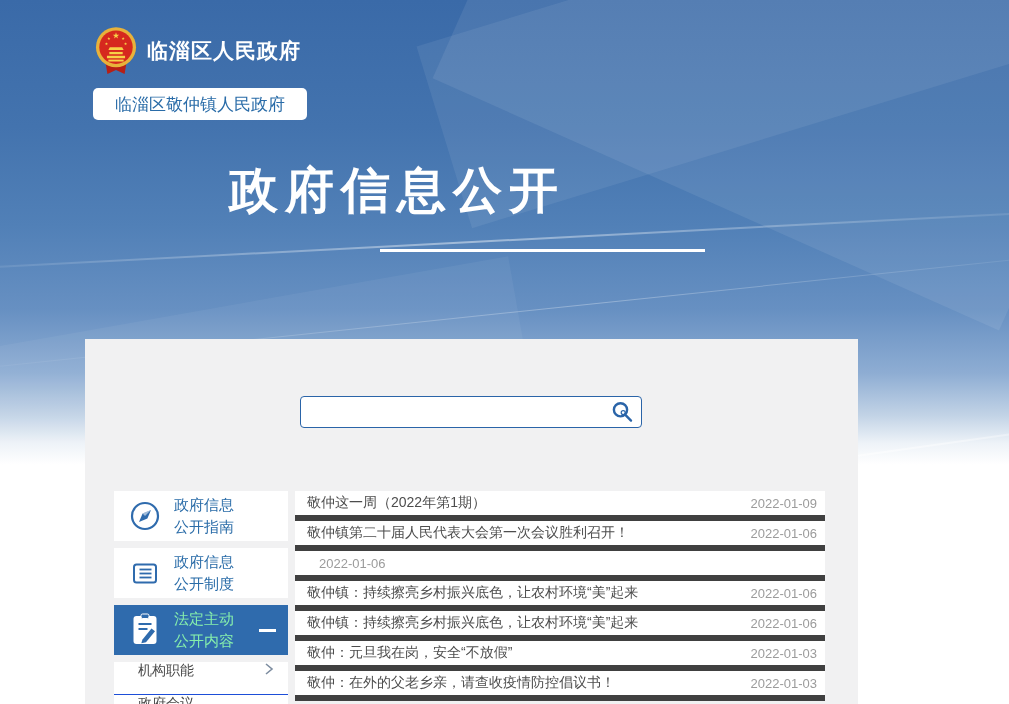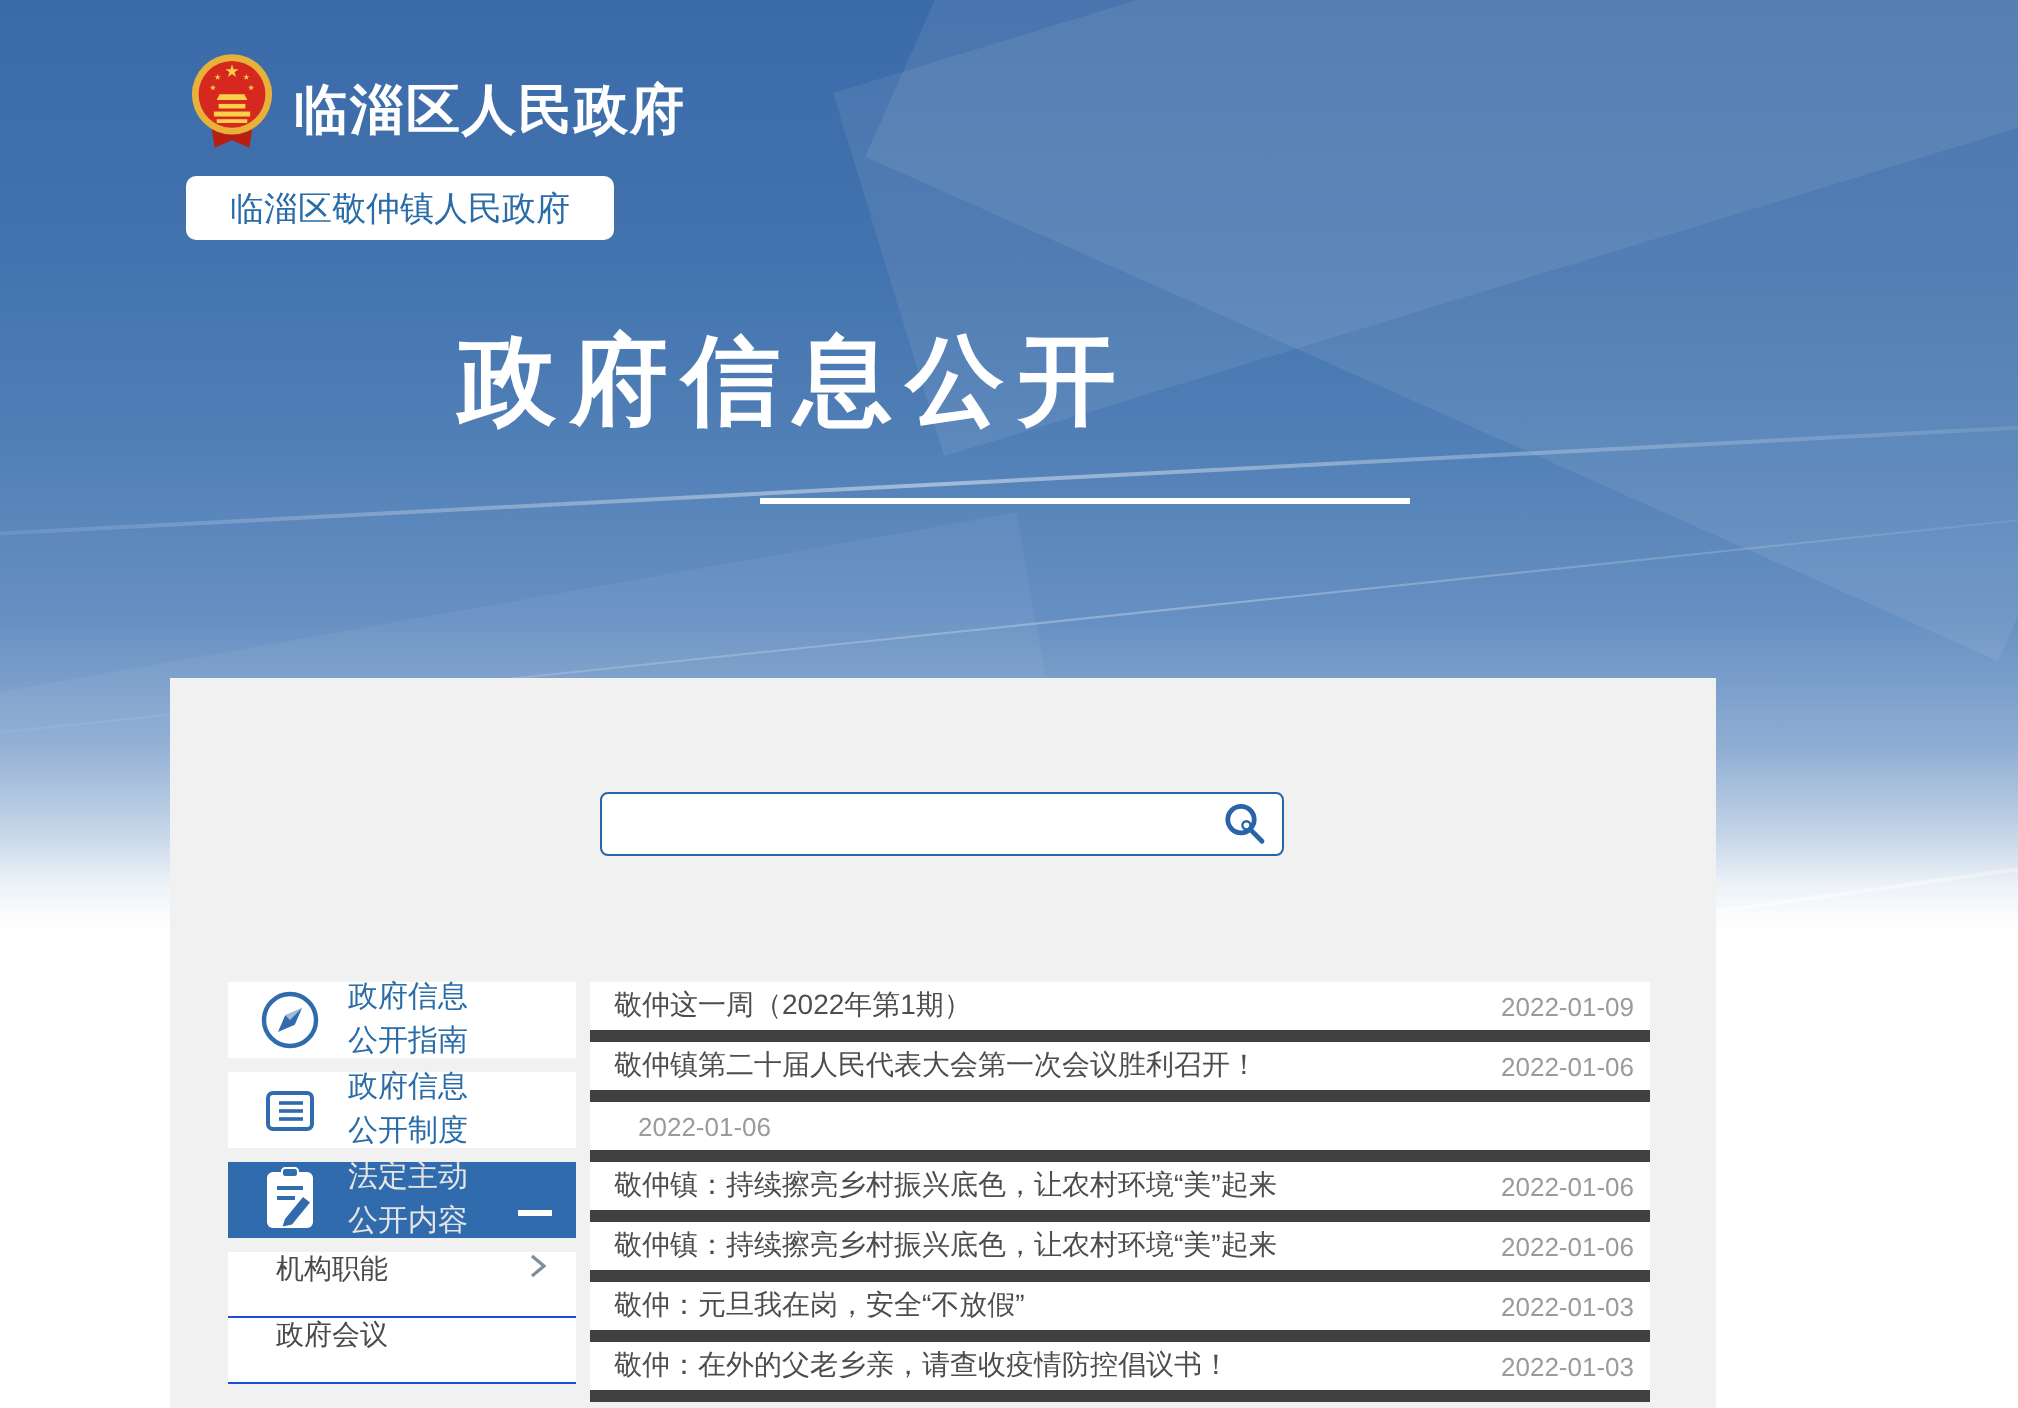--- a/index.html
+++ b/index.html
@@ -24,21 +24,21 @@
   .decor-line2 { left:-120px; top:310px; width:1300px; height:1px;
     background:linear-gradient(90deg, rgba(255,255,255,0) 0%, rgba(255,255,255,0.3) 55%, rgba(255,255,255,0) 100%);
     transform:rotate(-6deg); }
   .decor-line3 { left:200px; top:470px; width:1100px; height:2px;
     background:linear-gradient(90deg, rgba(255,255,255,0) 0%, rgba(255,255,255,0.5) 60%, rgba(255,255,255,0) 100%);
     transform:rotate(-8deg); }
 
   
   .emblem { position:absolute; left:95px; top:26px; width:42px; height:50px; }
   .site-title { position:absolute; left:147px; top:37px; color:#fff;
-    font-size:27px; font-weight:bold; letter-spacing:1px; }
+    font-size:21px; font-weight:bold; letter-spacing:1px; }
   .town-pill { position:absolute; left:93px; top:88px; width:214px; height:32px;
     background:#fff; border:none; border-radius:5px; color:#2a6ca8; font-size:17px;
     display:flex; align-items:center; justify-content:center; cursor:pointer;
     font-family:"Liberation Sans", sans-serif; }
 
   
   .banner-title { position:absolute; left:229px; top:158px; color:#fff;
     font-size:49px; font-weight:bold; letter-spacing:7px; }
   .banner-underline { position:absolute; left:380px; top:249px; width:325px;
     height:3px; background:#fff; }
@@ -52,25 +52,25 @@
     background:#fff; border:1px solid #2a64a8; border-radius:4px;
     display:flex; align-items:center; }
   .search-input { flex:1; height:100%; border:none; outline:none;
     padding:0 8px; font-size:14px; background:transparent;
     font-family:"Liberation Sans", sans-serif; }
   .search-btn { width:38px; height:100%; border:none; background:transparent;
     display:flex; align-items:center; justify-content:center; cursor:pointer; }
 
   
   .sidebar { position:absolute; left:29px; top:152px; width:174px; }
-  .side-item { height:38px; margin-bottom:7px; background:#fff; color:#2a6ca8;
+  .side-item { height:50px; margin-bottom:7px; background:#fff; color:#2a6ca8;
     display:flex; align-items:center; padding:0 10px 0 14px; cursor:pointer; }
   .side-item .icon { width:34px; display:flex; justify-content:center; }
   .side-item .lbl { margin-left:12px; font-size:15px; line-height:22px; }
-  .side-item.active { background:#2f6bad; color:#e5e5e5; position:relative; }
+  .side-item.active { background:#2f6bad; color:#86efac; position:relative; }
   .side-item.active .minus { position:absolute; right:12px; top:24px;
     width:17px; height:3px; background:#fff; }
   .submenu { background:#fff; }
   .sub-item { height:33px; display:flex; align-items:flex-start;
     justify-content:space-between; padding:0 14px 0 24px; font-size:14px;
     color:#4a4a4a; cursor:pointer; border-bottom:1px solid #1d4ed8; }
 
   
   .news { position:absolute; left:210px; top:152px; width:530px; background:#fff; }
   .news-row { height:30px; display:flex; align-items:center;

